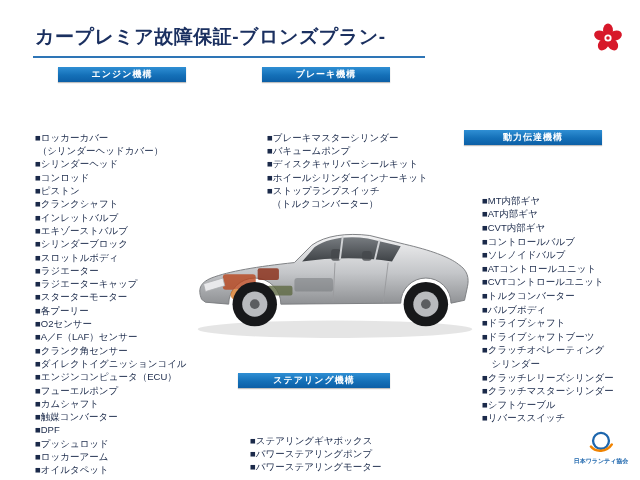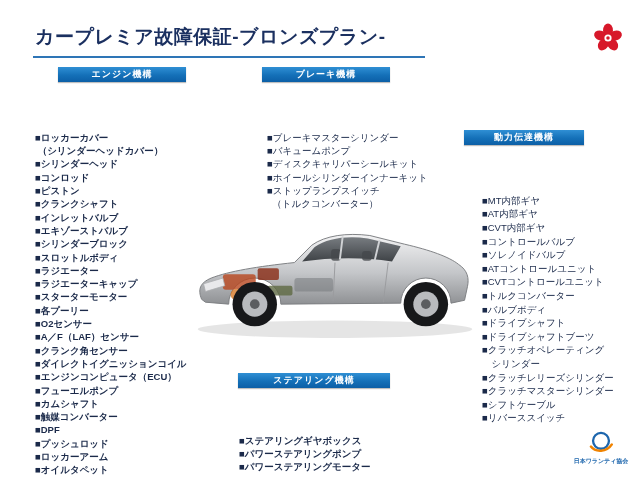--- a/index.html
+++ b/index.html
@@ -53,33 +53,33 @@
   .list {
     font-size: 9.5px;
     line-height: 13.3px;
     color: var(--text-navy, #1b2a4a);
     white-space: pre;
   }
   .line { white-space: pre; }
 
   .panel-engine { left: 35px; top: 67px; width: 210px; }
   .panel-engine .badge { width: 128px; margin-left: 23px; }
-  .panel-engine .list { margin-top: 9px; font-weight: bold; }
+  .panel-engine .list { margin-top: 9px; }
 
   .panel-brake { left: 262px; top: 67px; width: 180px; }
   .panel-brake .badge { width: 128px; }
   .panel-brake .list { margin-top: 9px; margin-left: 5px; }
 
   .panel-power { left: 464px; top: 130px; width: 170px; }
-  .panel-power .badge { width: 120px; }
+  .panel-power .badge { width: 138px; }
   .panel-power .list { margin-top: 8px; margin-left: 18px; line-height: 13.6px; }
 
   .panel-steering { left: 238px; top: 373px; width: 180px; }
   .panel-steering .badge { width: 152px; }
-  .panel-steering .list { margin-top: 6px; margin-left: 1px; font-weight: bold; }
+  .panel-steering .list { margin-top: 6px; margin-left: 12px; }
 
   
   .car-wrap { position: absolute; left: 190px; top: 203px; width: 290px; height: 152px; }
   .car-wrap svg { width: 100%; height: 100%; }
 
   
   .footer-logo { position: absolute; right: 10px; bottom: 14px; width: 58px; text-align: center; }
   .footer-logo svg { width: 26px; height: 26px; display: block; margin: 0 auto 1px; }
   .footer-logo .assoc-name {
     font-size: 6px;

